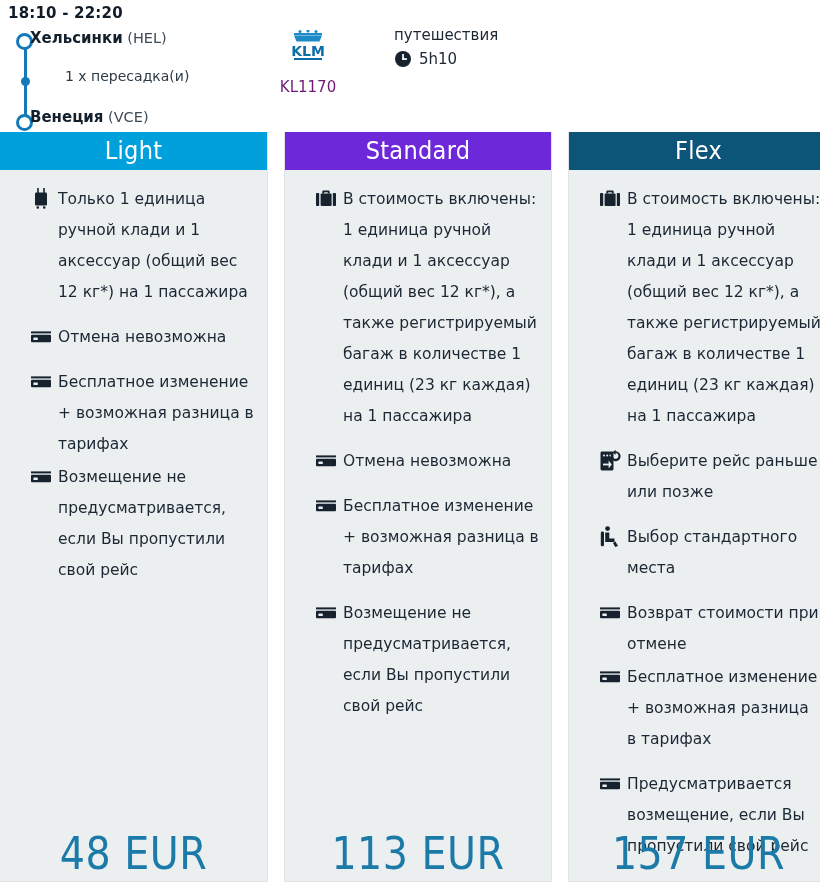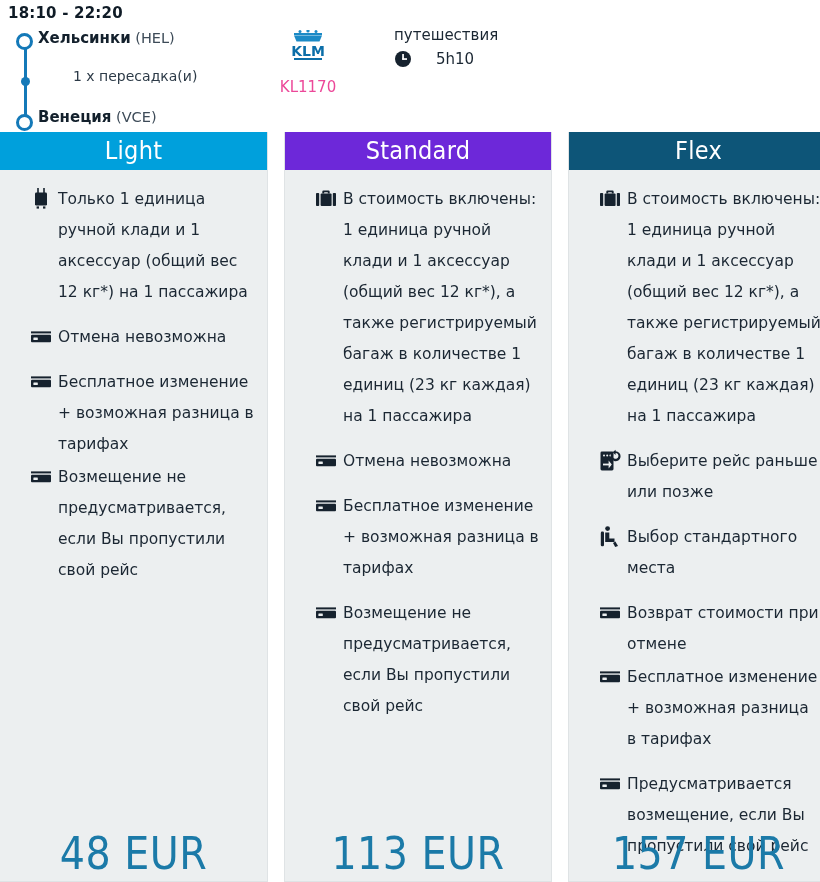--- a/index.html
+++ b/index.html
@@ -19,35 +19,35 @@
   .route{position:absolute;left:8px;top:28px;width:240px;}
   .timeline{position:absolute;left:6px;top:3px;width:22px;height:100px;}
   .tl-line{position:absolute;left:10px;top:9px;width:3px;height:84px;background:#1479b8;}
   .tl-circle{
     position:absolute;left:3px;width:11px;height:11px;border-radius:50%;
     border:3px solid #1479b8;background:#ffffff;box-sizing:border-box;
   }
   .tl-circle.top{top:2px;width:17px;height:17px;left:2px;}
   .tl-circle.bot{bottom:0px;width:17px;height:17px;left:2px;}
   .tl-dot{position:absolute;left:7px;top:46px;width:9px;height:9px;border-radius:50%;background:#1479b8;}
-  .rt-row{position:absolute;left:30px;font-size:14.5px;white-space:nowrap;}
+  .rt-row{position:absolute;left:22px;font-size:14.5px;white-space:nowrap;}
   .rt-row.r1{top:1px;}
   .rt-row.r2{top:40px;}
   .rt-row.r3{top:80px;}
   .city{font-weight:bold;font-size:15px;color:#13202c;}
   .iata{color:#3d4b58;font-size:14.5px;}
   .stops{color:#2c3a47;font-size:14px;margin-left:35px;}
 
   .carrier{position:absolute;left:248px;top:30px;width:120px;text-align:center;}
   .klm-logo{display:block;margin:0 auto;}
-  .flightno{margin-top:14px;font-size:15px;color:#ec4899;text-align:center;}
+  .flightno{margin-top:14px;font-size:15px;color:#701a75;text-align:center;}
 
   .duration{position:absolute;left:394px;top:22px;width:230px;}
   .dur-label{font-size:15px;line-height:26px;color:#1b2733;}
-  .dur-val{margin-top:2px;font-size:15px;color:#1b2733;display:flex;align-items:center;gap:24px;}
+  .dur-val{margin-top:2px;font-size:15px;color:#1b2733;display:flex;align-items:center;gap:7px;}
 
   
   .cards{position:absolute;left:0;top:132px;width:820px;height:648px;}
   .card{
     position:absolute;top:0;height:750px;box-sizing:border-box;
     background:#eceff0;border-left:1px solid #dfe3e5;border-right:1px solid #dfe3e5;
     border-bottom:1px solid #dfe3e5;
   }
   .card.c0{left:0px;width:268px;border-left:none;}
   .card.c1{left:284px;width:268px;}

